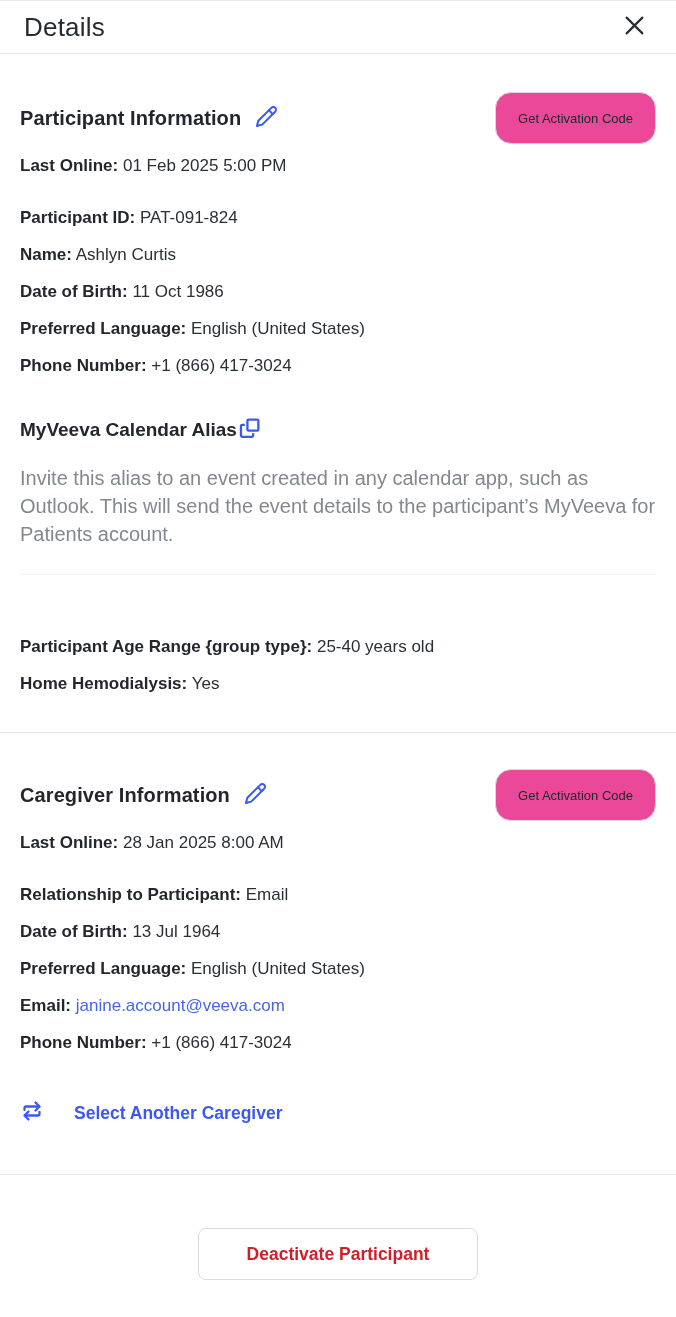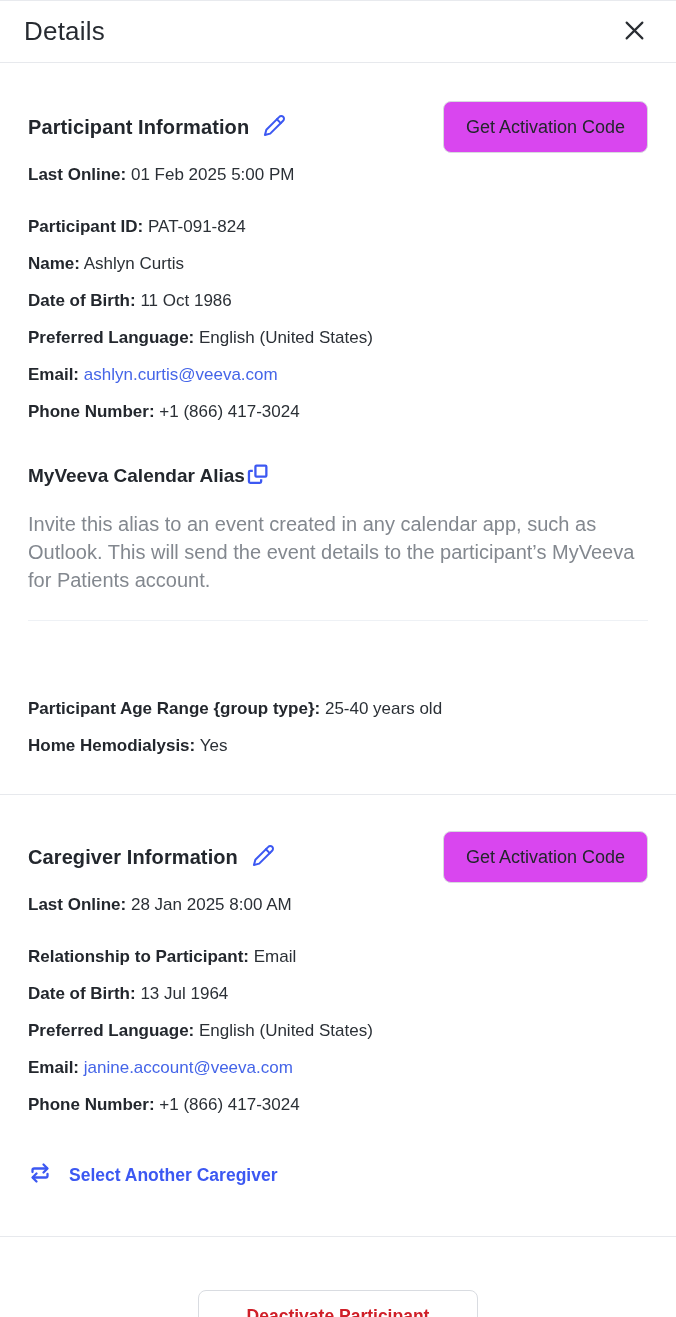--- a/index.html
+++ b/index.html
@@ -8,21 +8,21 @@
     width: 676px;
     height: 1317px;
     font-family: "Liberation Sans", sans-serif;
     color: #24292e;
     border-top: 1px solid #e8eaee;
     overflow: hidden;
   }
 
   
   .panel-header {
-    height: 62px;
+    height: 53px;
     display: flex;
     align-items: center;
     justify-content: space-between;
     padding: 0 24px;
     border-bottom: 1px solid #e7e9ed;
   }
   .panel-title {
     font-size: 26px;
     font-weight: 500;
     color: #272b31;
@@ -31,21 +31,21 @@
   .close-btn {
     background: none;
     border: none;
     cursor: pointer;
     padding: 4px;
     display: flex;
     align-items: center;
   }
 
   
-  .content { padding: 0 28px; }
+  .content { padding: 0 20px; }
   .section-heading-row {
     display: flex;
     align-items: center;
     justify-content: space-between;
   }
   .heading-left {
     display: flex;
     align-items: center;
     gap: 14px;
   }
@@ -57,27 +57,27 @@
   }
   .icon-btn {
     background: none;
     border: none;
     padding: 0;
     cursor: pointer;
     display: flex;
     align-items: center;
   }
   .outline-btn {
-    background: #d946ef;
+    background: #ec4899;
     border: 1px solid #d7dade;
-    border-radius: 8px;
+    border-radius: 16px;
     height: 52px;
     padding: 0 22px;
     font-family: "Liberation Sans", sans-serif;
-    font-size: 18px;
+    font-size: 13px;
     font-weight: 500;
     color: #23272c;
     cursor: pointer;
     white-space: nowrap;
   }
   .field-row {
     font-size: 17px;
     line-height: 24px;
     margin-bottom: 13px;
     color: #2b3036;
@@ -111,29 +111,29 @@
   .alias-desc {
     margin-top: 20px;
     font-size: 20px;
     line-height: 28px;
     color: #83888f;
     max-width: 640px;
   }
 
   
   .groups-section { padding-top: 34px; padding-bottom: 36px; }
-  .groups-fields { margin-top: 42px; }
+  .groups-fields { margin-top: 26px; }
 
   
   .caregiver-section { padding-top: 36px; }
   .select-caregiver {
     margin-top: 44px;
     display: inline-flex;
     align-items: center;
-    gap: 17px;
+    gap: 30px;
     background: none;
     border: none;
     cursor: pointer;
     font-family: "Liberation Sans", sans-serif;
     font-size: 17.5px;
     font-weight: 600;
     color: #3c58f2;
     padding: 0;
   }
   .caregiver-bottom-space { height: 46px; }
@@ -205,24 +205,20 @@
       </div>
       <div class="field-row">
         <span class="field-label">Date of Birth:</span> 
         <span class="field-value">11 Oct 1986</span>
       </div>
       <div class="field-row">
         <span class="field-label">Preferred Language:</span> 
         <span class="field-value">English (United States)</span>
       </div>
       <div class="field-row">
-        <span class="field-label">Email:</span> 
-        <a class="link-value">ashlyn.curtis@veeva.com</a>
-      </div>
-      <div class="field-row">
         <span class="field-label">Phone Number:</span> 
         <span class="field-value">+1 (866) 417-3024</span>
       </div>
     </div>
 
     <div class="alias-block">
       <div class="alias-heading-row">
         <span class="alias-title">MyVeeva Calendar Alias</span>
         <button class="icon-btn">
           <span>

